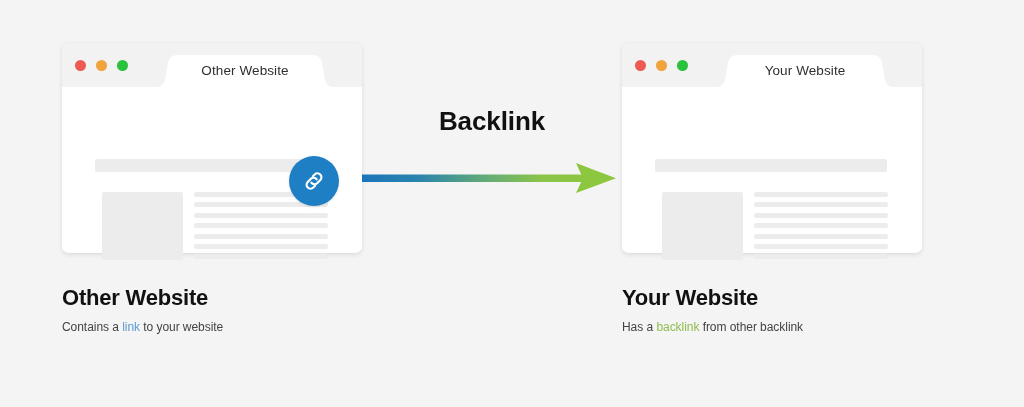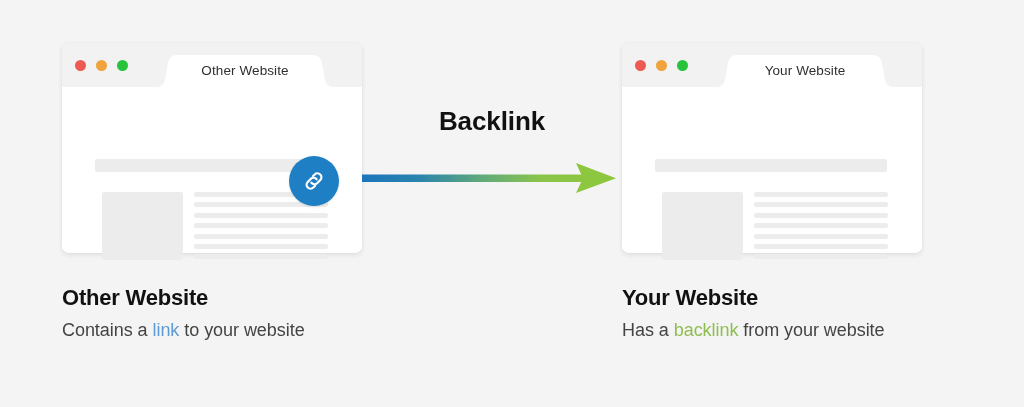--- a/index.html
+++ b/index.html
@@ -176,21 +176,21 @@
 
   .caption-title {
     font-size: 22px;
     font-weight: bold;
     color: #111111;
     letter-spacing: -0.2px;
     margin: 0 0 11px 0;
     line-height: 1.05;
   }
   .caption-text {
-    font-size: 18px;
+    font-size: 12px;
     color: #444444;
     letter-spacing: -0.05px;
     line-height: 1.2;
     margin: 0;
   }
   .hl-blue  { color: #5e9bd4; }
   .hl-green { color: #8fbd4f; }
 </style>
 </head>
 <body>
@@ -294,16 +294,16 @@
     </div>
   </div>
 
   <div class="caption left">
     <h2 class="caption-title">Other Website</h2>
     <p class="caption-text"><span>Contains a </span><span class="hl-blue">link</span><span> to your website</span></p>
   </div>
 
   <div class="caption right">
     <h2 class="caption-title">Your Website</h2>
-    <p class="caption-text"><span>Has a </span><span class="hl-green">backlink</span><span> from your website</span></p>
+    <p class="caption-text"><span>Has a </span><span class="hl-green">backlink</span><span> from other backlink</span></p>
   </div>
 
 </div>
 
 </body></html>

